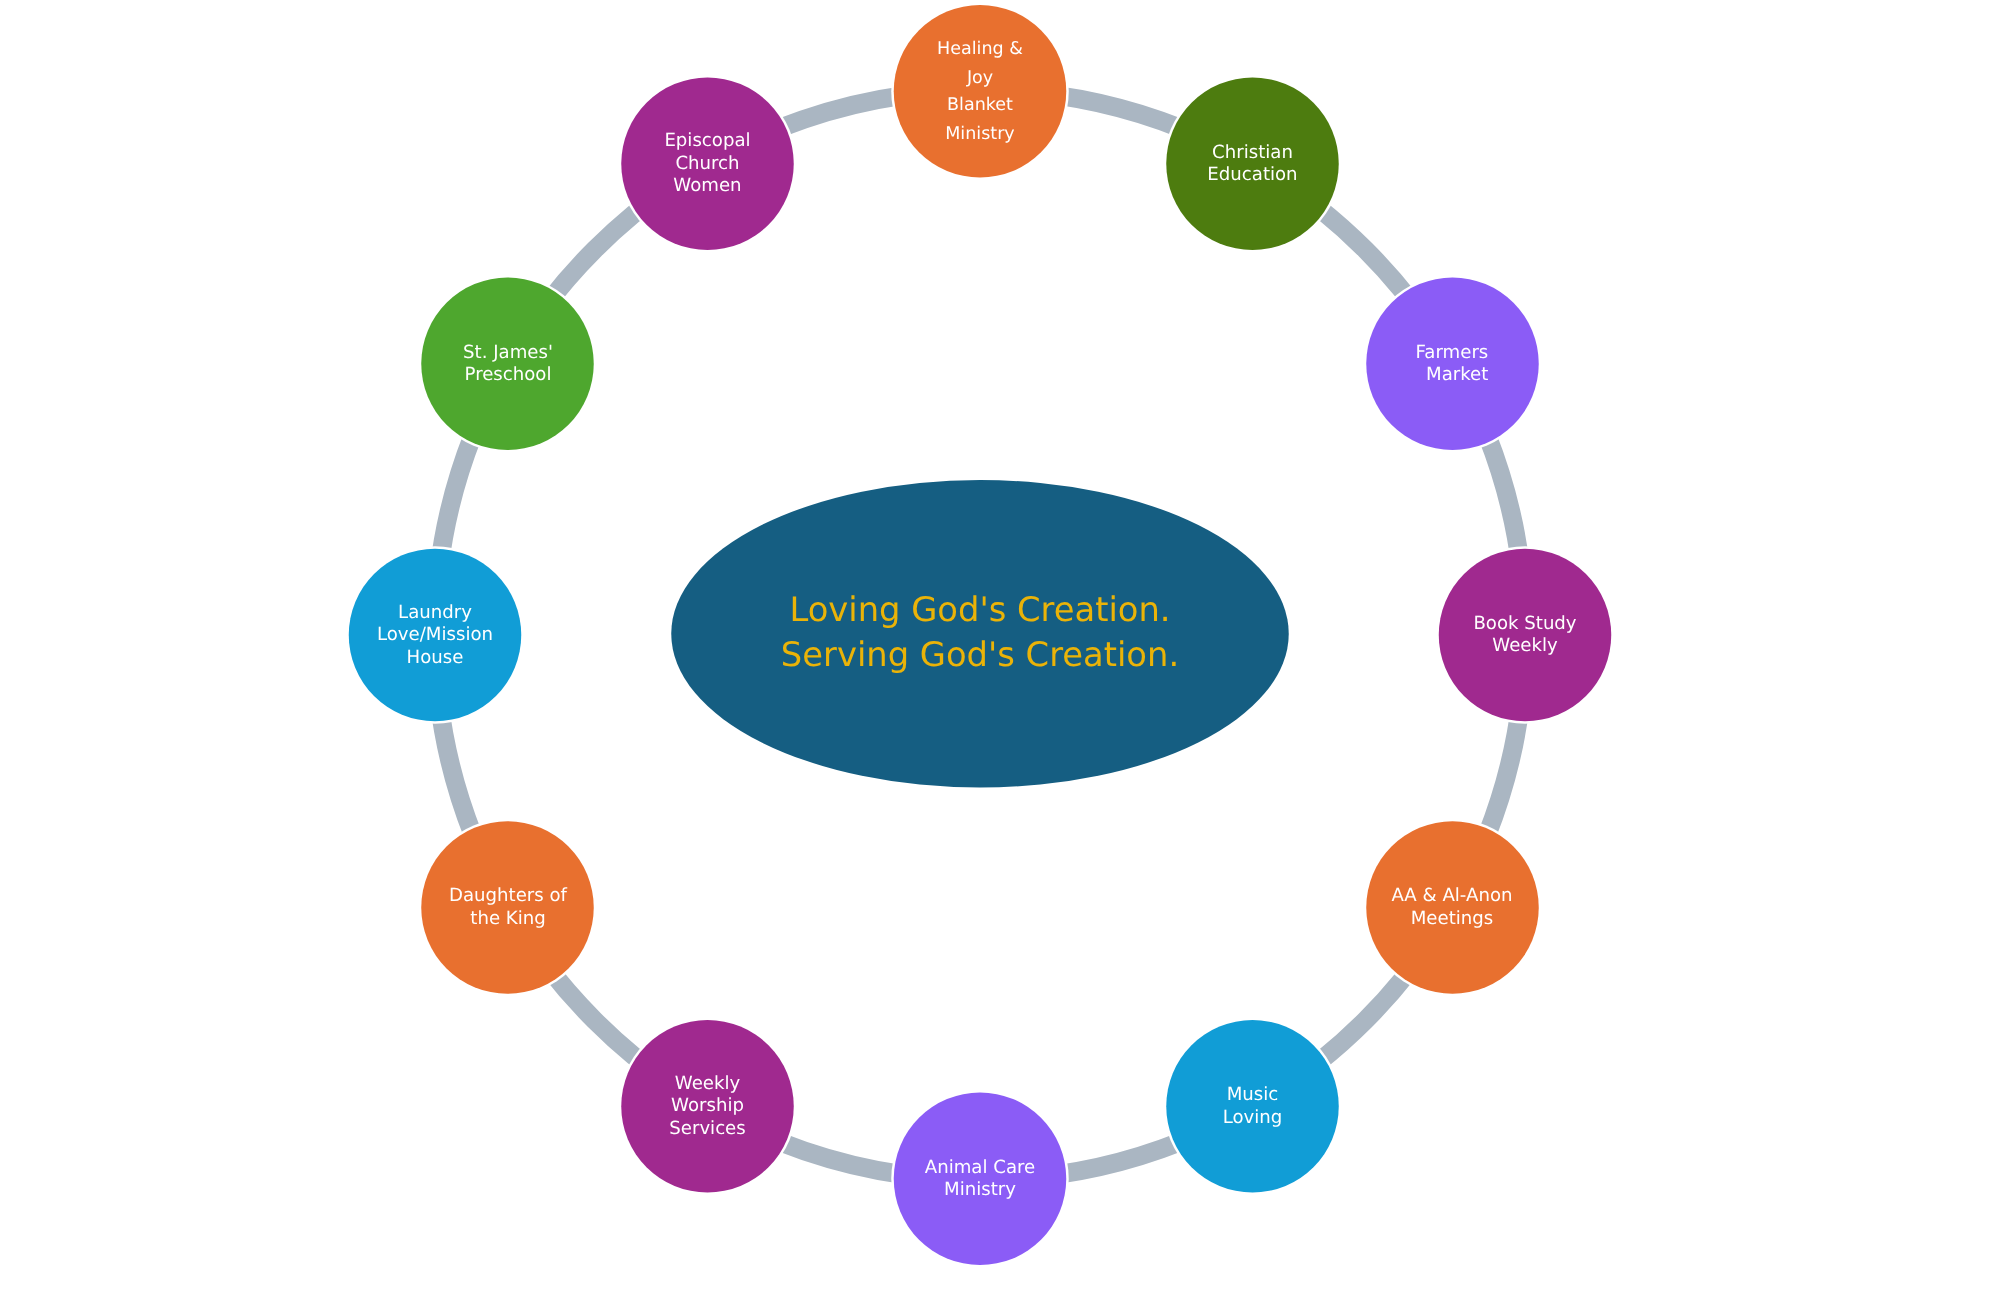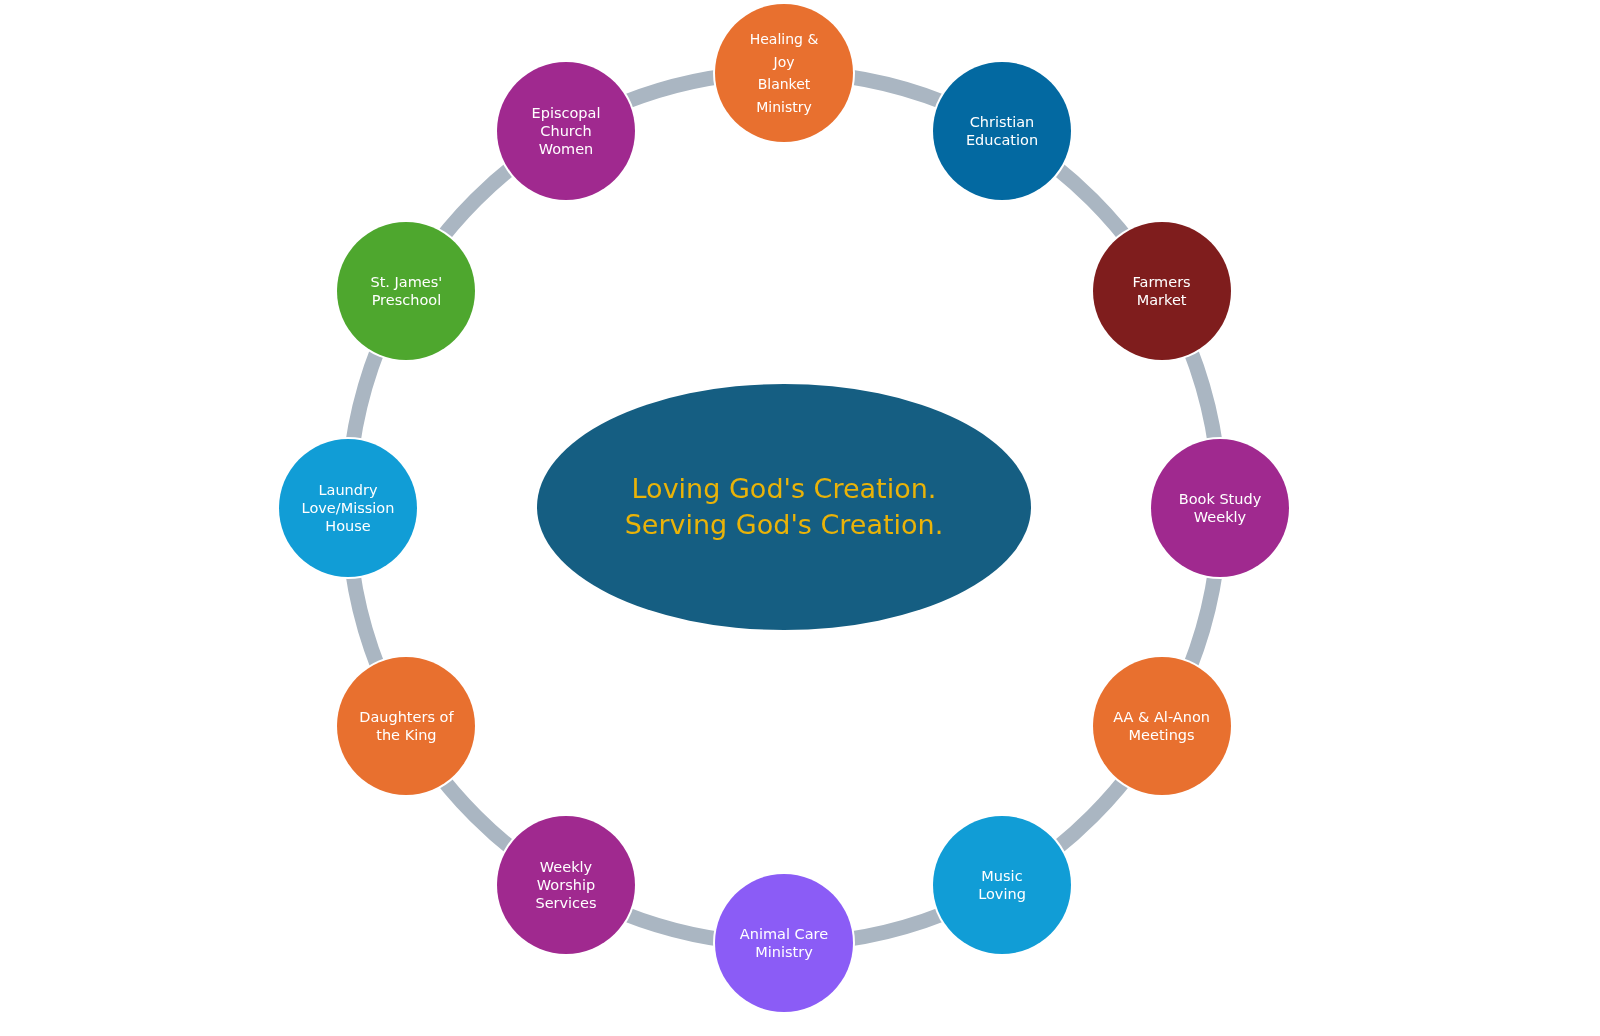--- a/index.html
+++ b/index.html
@@ -37,25 +37,25 @@
 Serving God's Creation.</span>
   </div>
 
   <div id="nodes">
       <div class="node big" style="left: 715px; top: 4px; background: rgb(232, 112, 47);">
         <span>Healing &amp;
 Joy
 Blanket
 Ministry</span>
       </div>
-      <div class="node" style="left: 933px; top: 62.2789px; background: #0369a1;">
+      <div class="node" style="left: 933px; top: 62.2789px; background: #4d7c0f;">
         <span>Christian
 Education</span>
       </div>
-      <div class="node" style="left: 1092.59px; top: 221.5px; background: #7f1d1d;">
+      <div class="node" style="left: 1092.59px; top: 221.5px; background: #8b5cf6; text-align: right;">
         <span>Farmers
 Market</span>
       </div>
       <div class="node" style="left: 1151px; top: 439px; background: rgb(160, 41, 143);">
         <span>Book Study
 Weekly</span>
       </div>
       <div class="node" style="left: 1092.59px; top: 656.5px; background: rgb(232, 112, 47);">
         <span>AA &amp; Al-Anon
 Meetings</span>

